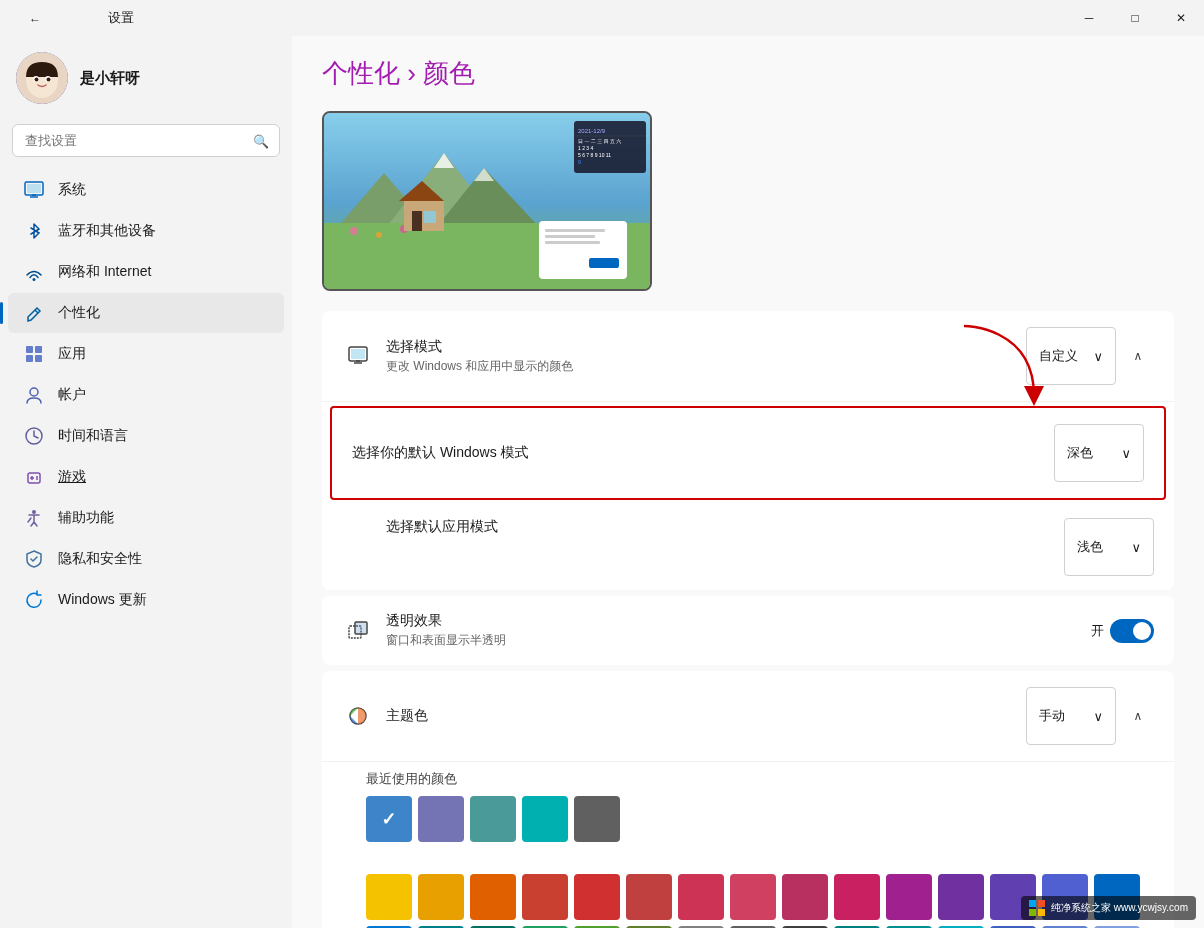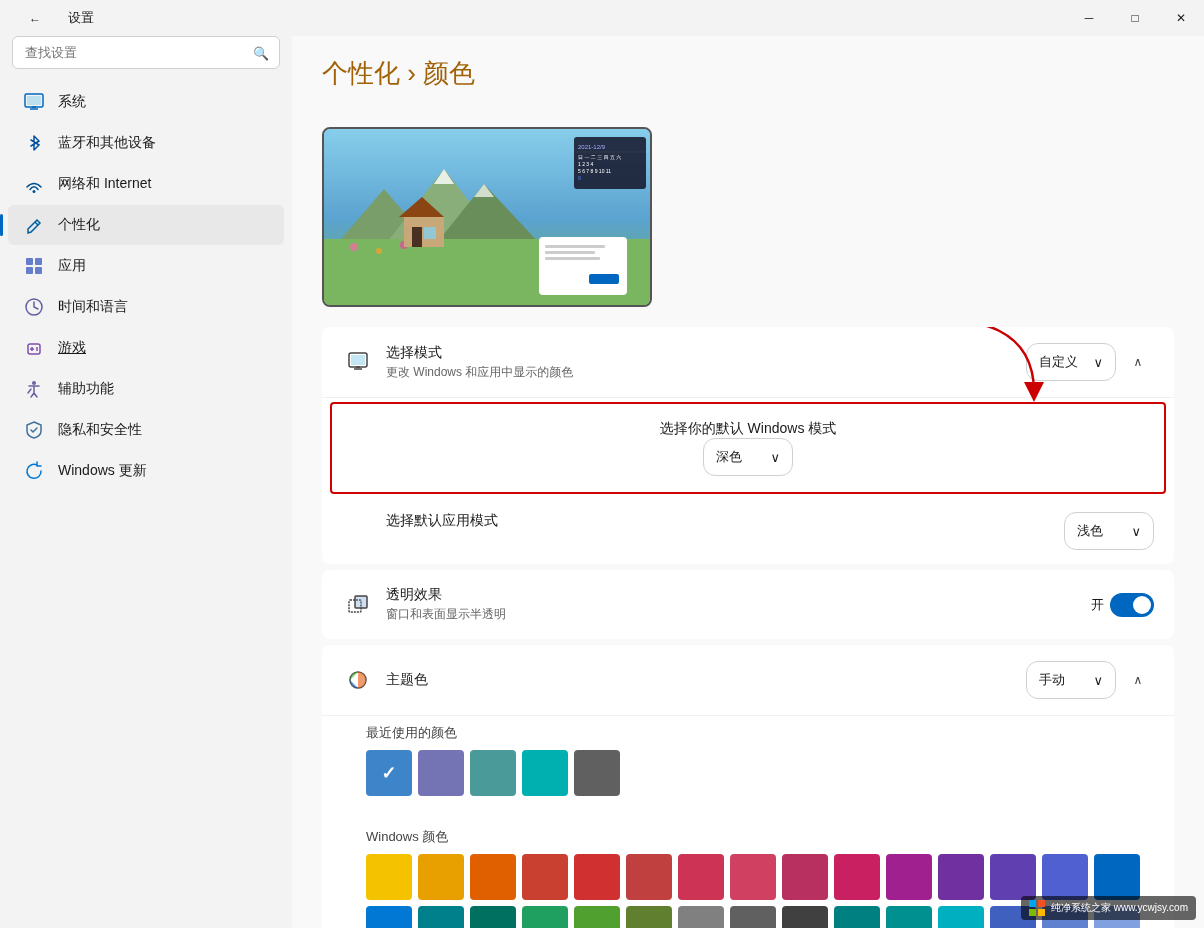--- a/index.html
+++ b/index.html
@@ -24,20 +24,21 @@
       flex-shrink: 0;
     }
     .titlebar-left {
       display: flex;
       align-items: center;
       gap: 10px;
     }
     .titlebar-title {
       font-size: 13px;
       color: #1a1a1a;
+      margin-left: 40px;
     }
     .titlebar-controls {
       display: flex;
       align-items: center;
     }
     .titlebar-btn {
       width: 46px;
       height: 36px;
       display: flex;
       align-items: center;
@@ -163,22 +164,22 @@
     .content {
       flex: 1;
       background: #f9f9f9;
       overflow-y: auto;
       padding: 20px 30px 20px 30px;
     }
 
     .page-title {
       font-size: 26px;
       font-weight: 300;
-      color: #a16207;
-      margin-bottom: 36px;
+      color: #a21caf;
+      margin-bottom: 20px;
     }
 
     
     .preview-container {
       width: 330px;
       height: 180px;
       border-radius: 8px;
       overflow: hidden;
       margin-bottom: 20px;
       position: relative;
@@ -230,23 +231,23 @@
       display: flex;
       align-items: center;
       gap: 6px;
       flex-shrink: 0;
     }
 
     .dropdown-btn {
       display: flex;
       align-items: center;
       gap: 6px;
-      padding: 9px 12px;
+      padding: 19px 12px;
       border: 1px solid #d0d0d0;
-      border-radius: 12px;
+      border-radius: 4px;
       background: white;
       font-size: 13px;
       cursor: pointer;
       color: #1a1a1a;
       min-width: 90px;
       justify-content: space-between;
     }
 
     .expand-btn {
       width: 32px;
@@ -377,20 +378,38 @@
   <div class="titlebar-controls">
     <button class="titlebar-btn">─</button>
     <button class="titlebar-btn">□</button>
     <button class="titlebar-btn close">✕</button>
   </div>
 </div>
 
 <div class="main-layout">
 
   <div class="sidebar">
+    <div class="user-section">
+      <div class="avatar">
+        <div class="avatar-img">
+
+          <svg width="52" height="52" viewBox="0 0 52 52" xmlns="http://www.w3.org/2000/svg">
+            <rect width="52" height="52" rx="26" fill="#e8d5c4"></rect>
+            <ellipse cx="26" cy="28" rx="16" ry="18" fill="#f5e6d3"></ellipse>
+            <path d="M10 25 Q10 10 26 10 Q42 10 42 25" fill="#2c1a0e"></path>
+            <circle cx="20" cy="27" r="3" fill="white"></circle>
+            <circle cx="32" cy="27" r="3" fill="white"></circle>
+            <circle cx="20.5" cy="27.5" r="2" fill="#3a2010"></circle>
+            <circle cx="32.5" cy="27.5" r="2" fill="#3a2010"></circle>
+            <path d="M22 33 Q26 36 30 33" stroke="#c06060" stroke-width="1.5" fill="none" stroke-linecap="round"></path>
+          </svg>
+        </div>
+      </div>
+      <span class="user-name">是小轩呀</span>
+    </div>
 
     <div class="search-box">
       <input class="search-input" type="text" placeholder="查找设置" style="">
       <span class="search-icon-wrap">🔍</span>
     </div>
 
     <div id="nav-container">
     <div class="nav-item">
           <div class="nav-icon" style="color: rgb(0, 103, 192);">
             <svg width="20" height="20" viewBox="0 0 20 20" fill="none" xmlns="http://www.w3.org/2000/svg">
@@ -432,20 +451,29 @@
         <div class="nav-item">
           <div class="nav-icon" style="color: rgb(64, 96, 192);">
             <svg width="20" height="20" viewBox="0 0 20 20" fill="none" xmlns="http://www.w3.org/2000/svg">
               <rect x="2" y="2" width="7" height="7" rx="1" fill="#4060c0" opacity="0.8"></rect>
               <rect x="11" y="2" width="7" height="7" rx="1" fill="#4060c0" opacity="0.8"></rect>
               <rect x="2" y="11" width="7" height="7" rx="1" fill="#4060c0" opacity="0.8"></rect>
               <rect x="11" y="11" width="7" height="7" rx="1" fill="#4060c0" opacity="0.8"></rect>
             </svg>
           </div>
           <span style="font-size: 14px; text-align: center;">应用</span>
+        </div>
+        <div class="nav-item">
+          <div class="nav-icon" style="color: rgb(80, 96, 176);">
+            <svg width="20" height="20" viewBox="0 0 20 20" fill="none" xmlns="http://www.w3.org/2000/svg">
+              <circle cx="10" cy="7" r="4" stroke="#5060b0" stroke-width="1.5" fill="none"></circle>
+              <path d="M3 18 Q3 13 10 13 Q17 13 17 18" stroke="#5060b0" stroke-width="1.5" fill="none" stroke-linecap="round"></path>
+            </svg>
+          </div>
+          <span style="font-size: 14px;">帐户</span>
         </div>
         <div class="nav-item">
           <div class="nav-icon" style="color: rgb(96, 96, 160);">
             <svg width="20" height="20" viewBox="0 0 20 20" fill="none" xmlns="http://www.w3.org/2000/svg">
               <circle cx="10" cy="10" r="8" stroke="#6060a0" stroke-width="1.5" fill="none"></circle>
               <path d="M10 5 L10 10 L14 12" stroke="#6060a0" stroke-width="1.5" stroke-linecap="round" fill="none"></path>
             </svg>
           </div>
           <span style="font-size: 14px;">时间和语言</span>
         </div>
@@ -567,21 +595,21 @@
       <div style="position:relative;">
 
         <svg style="position:absolute;top:-90px;right:110px;width:120px;height:100px;pointer-events:none;z-index:10;" viewBox="0 0 120 100" xmlns="http://www.w3.org/2000/svg">
           <defs>
             <marker id="arrowhead" markerWidth="8" markerHeight="8" refX="4" refY="4" orient="auto">
               <path d="M0,0 L8,4 L0,8 Z" fill="#cc0000"></path>
             </marker>
           </defs>
           <path d="M20,10 C20,10 90,10 90,80" stroke="#cc0000" stroke-width="2.5" fill="none" marker-end="url(#arrowhead)"></path>
         </svg>
-        <div class="settings-row highlighted" style="border:2px solid #d00000;border-radius:4px;margin:4px 8px;flex-direction:column;">
+        <div class="settings-row highlighted" style="border:2px solid #d00000;border-radius:4px;margin:4px 8px;">
           <div class="settings-row-content">
             <div class="settings-row-title">选择你的默认 Windows 模式</div>
           </div>
           <div class="settings-row-control">
             <button class="dropdown-btn">
               <span>深色</span>
               <span>∨</span>
             </button>
           </div>
         </div>
@@ -646,21 +674,20 @@
         <div class="color-swatches" id="recent-swatches">
             <div class="color-swatch selected" style="background: rgb(61, 133, 200);"></div>
             <div class="color-swatch" style="background: rgb(116, 116, 181);"></div>
             <div class="color-swatch" style="background: rgb(74, 154, 154);"></div>
             <div class="color-swatch" style="background: rgb(0, 176, 176);"></div>
             <div class="color-swatch" style="background: rgb(96, 96, 96);"></div>
           </div>
       </div>
 
       <div style="padding: 8px 0;">
-        <div class="color-group-label">Windows 颜色</div>
         <div class="color-row-grid" id="windows-swatches">
             <div class="color-swatch" style="background: rgb(245, 194, 0);"></div>
             <div class="color-swatch" style="background: rgb(232, 160, 0);"></div>
             <div class="color-swatch" style="background: rgb(224, 96, 0);"></div>
             <div class="color-swatch" style="background: rgb(201, 64, 48);"></div>
             <div class="color-swatch" style="background: rgb(208, 48, 48);"></div>
             <div class="color-swatch" style="background: rgb(192, 64, 64);"></div>
             <div class="color-swatch" style="background: rgb(204, 51, 85);"></div>
             <div class="color-swatch" style="background: rgb(208, 64, 96);"></div>
             <div class="color-swatch" style="background: rgb(184, 48, 96);"></div>

